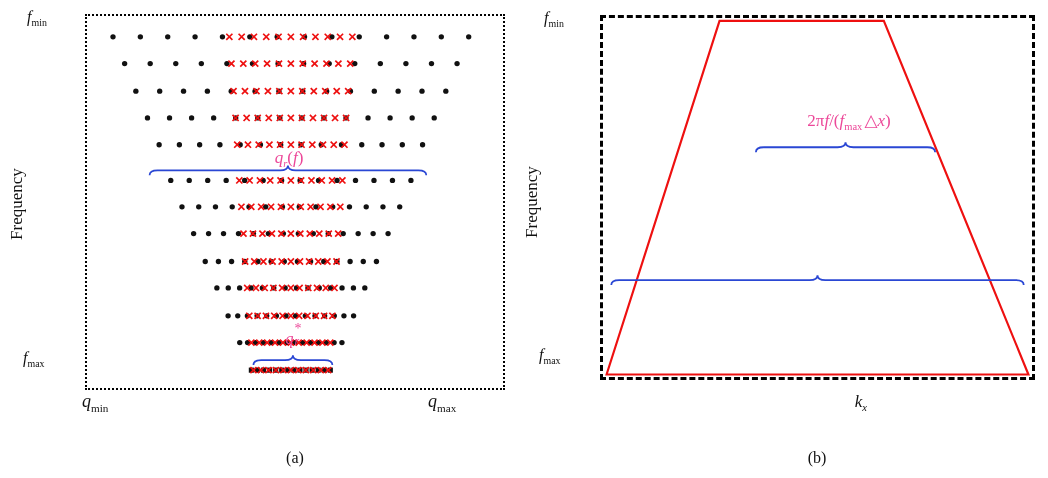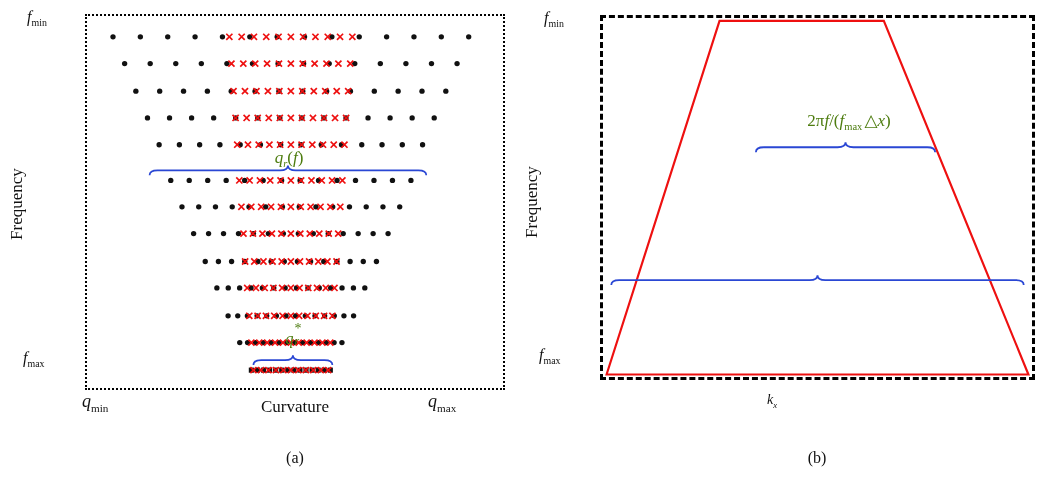--- a/index.html
+++ b/index.html
@@ -17,25 +17,25 @@
   .fmax-a{left:23px;top:349px}
   .fmin-b{left:544px;top:9px}
   .fmax-b{left:539px;top:346px}
   .ylab{width:150px;text-align:center;font-size:17px;transform:rotate(-90deg)}
   .ylab-a{left:-58px;top:194px}
   .ylab-b{left:457px;top:192px}
   .xt{font-size:18px;white-space:nowrap}
   .qmin{left:82px;top:391px}
   .qmax{left:428px;top:391px}
   .xlabel-a{left:195px;top:397px;width:200px;text-align:center;font-size:17px}
-  .xlabel-b{left:767px;top:392px;width:100px;text-align:left;font-size:14px}
+  .xlabel-b{left:767px;top:392px;width:100px;text-align:right;font-size:17px}
   .caption{width:100px;text-align:center;font-size:16px}
   .cap-a{left:245px;top:449px}
   .cap-b{left:767px;top:449px}
-  .brace-label{position:absolute;color:#4d7c0f;text-align:center;font-size:17px;white-space:nowrap}
+  .brace-label{position:absolute;color:#ec4899;text-align:center;font-size:17px;white-space:nowrap}
   .bl-mid{left:132px;top:132px;width:140px}
   .bl-bot{left:158px;top:312px;width:100px;font-size:16px}
   .bl-1{left:128px;top:92px;width:236px}
   .bl-2{left:147px;top:236px;width:140px}
   .tri{font-style:normal;margin-left:2px}
   .ss{display:inline-block;position:relative;width:11px;height:20px;vertical-align:-4px}
   .ss .sup{position:absolute;top:-7px;left:1px;font-size:14px;font-style:normal}
   .ss .sub{position:absolute;bottom:-1px;left:1px;font-size:12px;font-style:italic}
 </style>
 </head>
@@ -382,21 +382,20 @@
 
     <div class="brace-label bl-mid"><span class="it">q</span><sub class="it">r</sub><span>(</span><span class="it">f</span><span>)</span></div>
 
     <div class="brace-label bl-bot"><span class="it">q</span><span class="ss"><span class="sup">*</span><span class="sub">r</span></span></div>
   </div>
 
   <div class="abs xt qmin"><span class="it">q</span><sub>min</sub></div>
 
   <div class="abs xt qmax"><span class="it">q</span><sub>max</sub></div>
 
-  <div class="abs xlabel-a">Curvature</div>
 
   <div class="abs caption cap-a">(a)</div>
 
   <div class="abs ylab ylab-b">Frequency</div>
 
   <div class="abs flabel fmin-b"><span class="it">f</span><sub>min</sub></div>
 
   <div class="abs flabel fmax-b"><span class="it">f</span><sub>max</sub></div>
 
   <div class="abs box-b">

